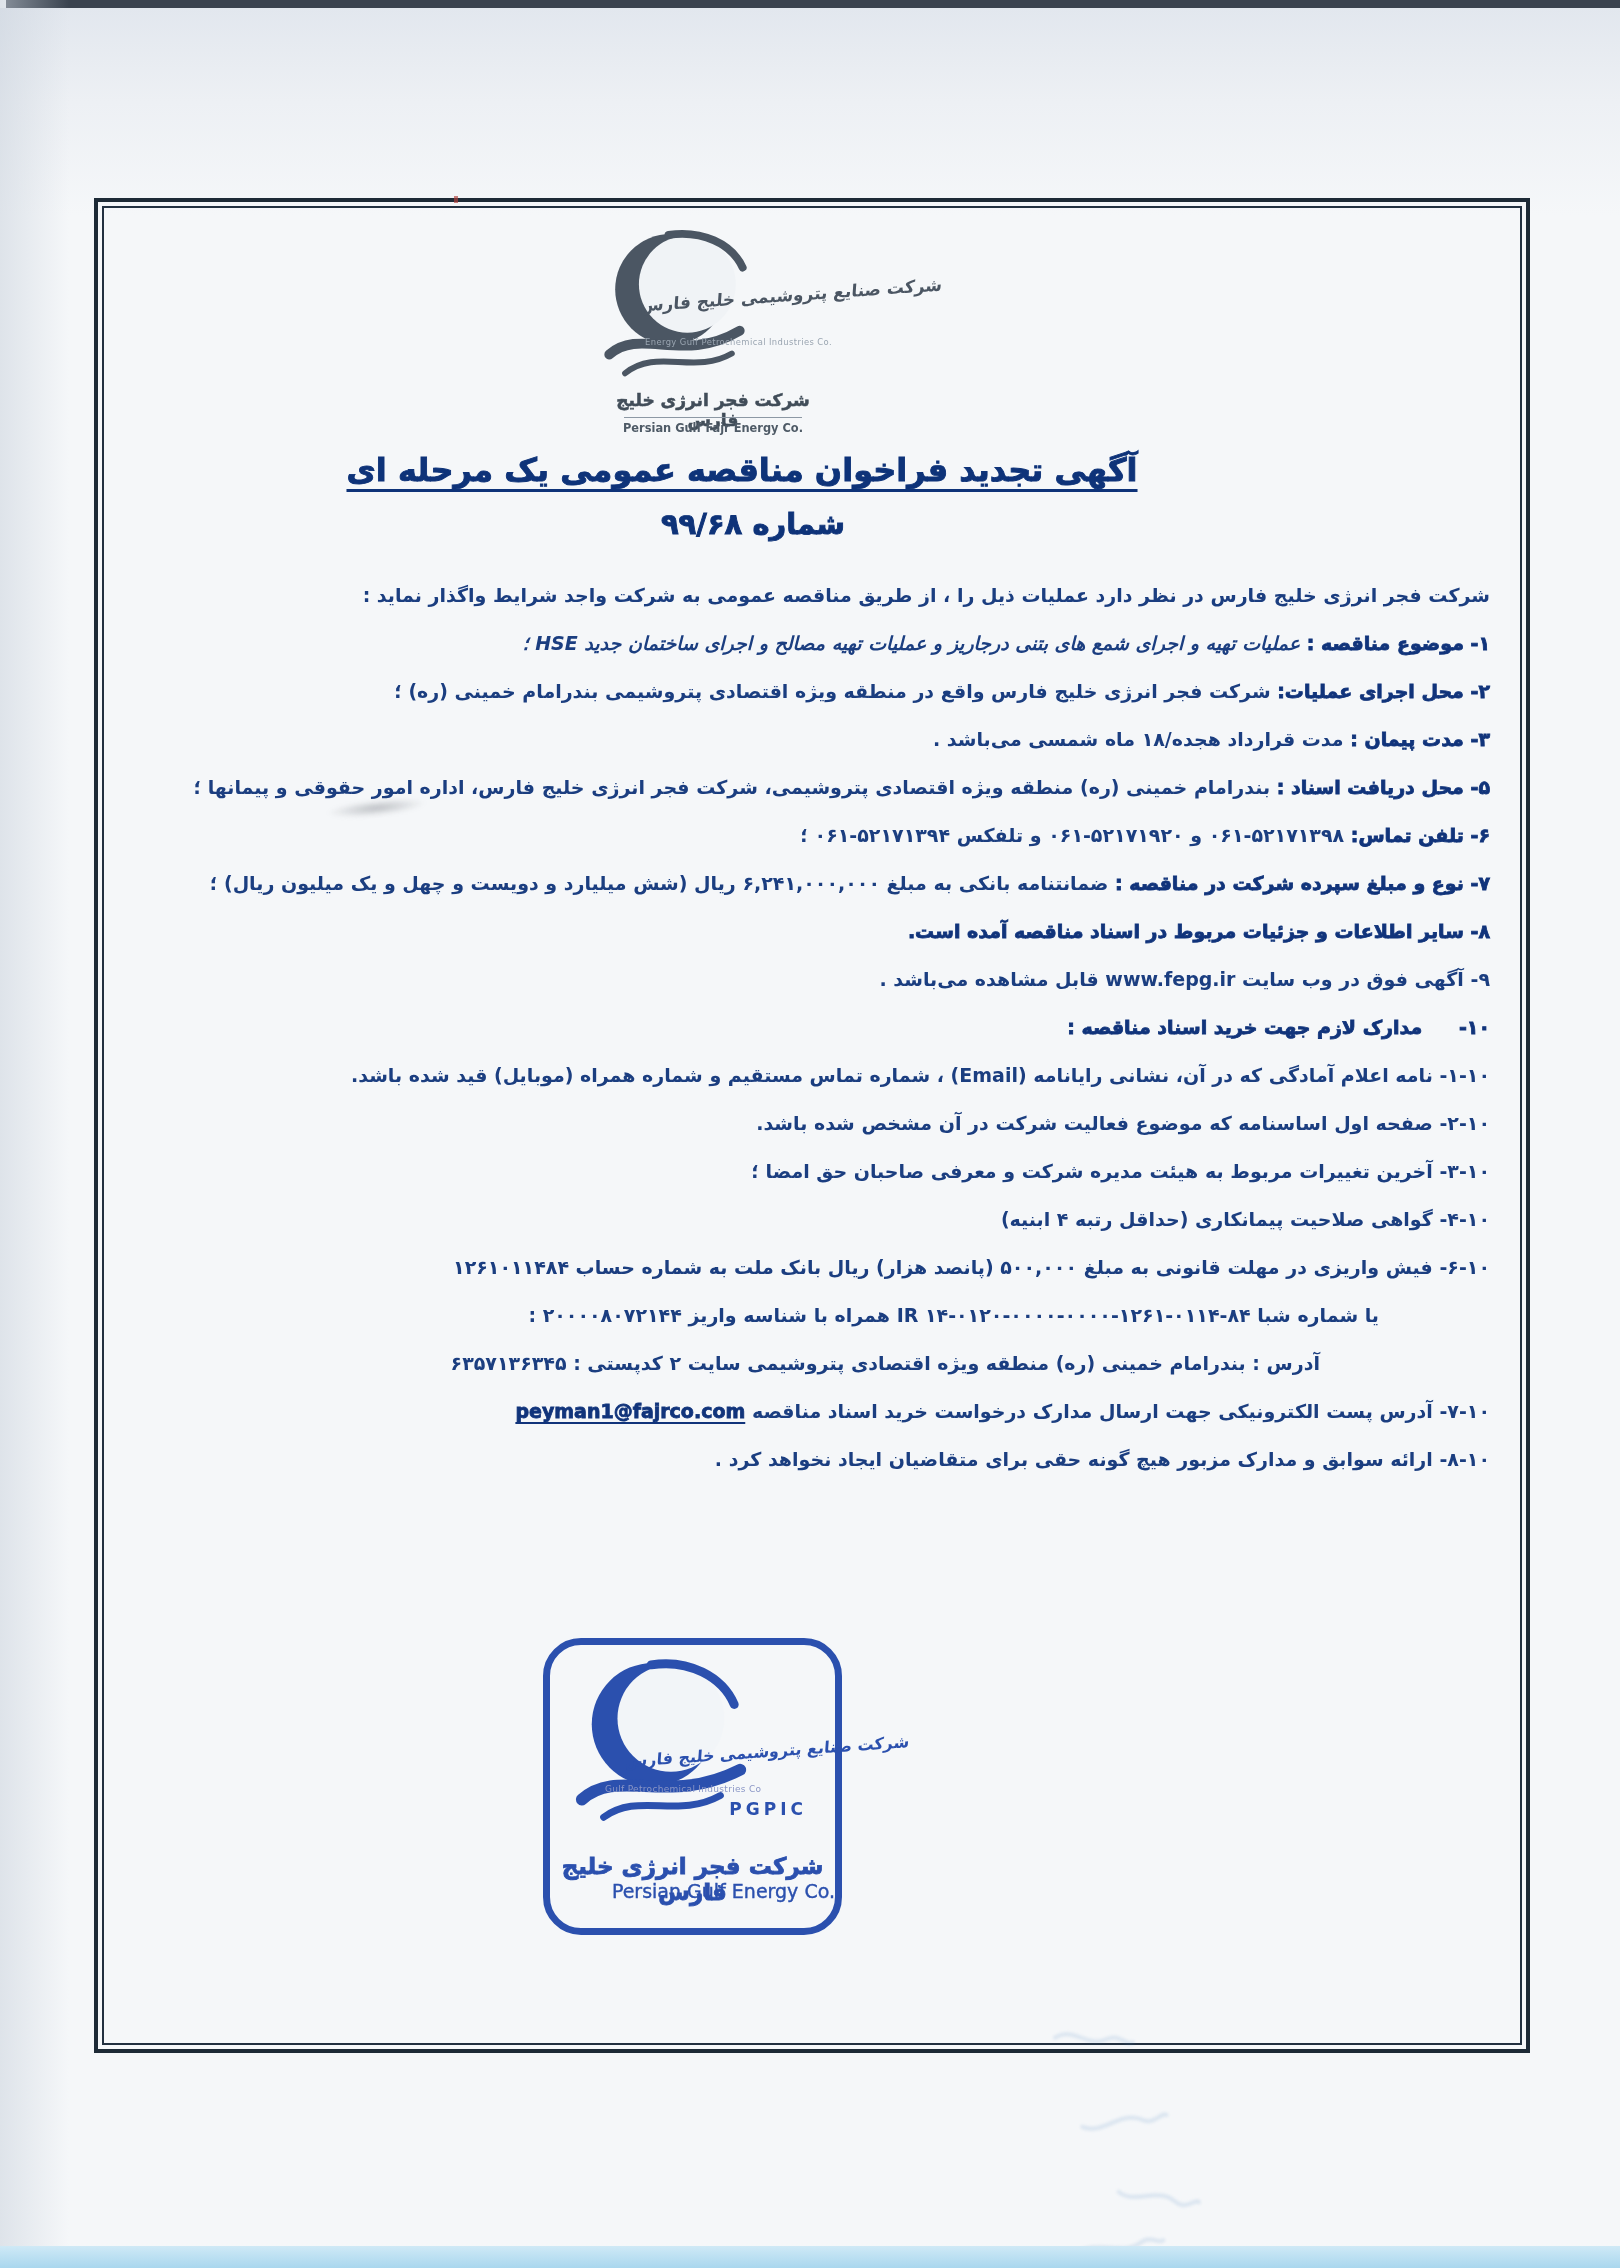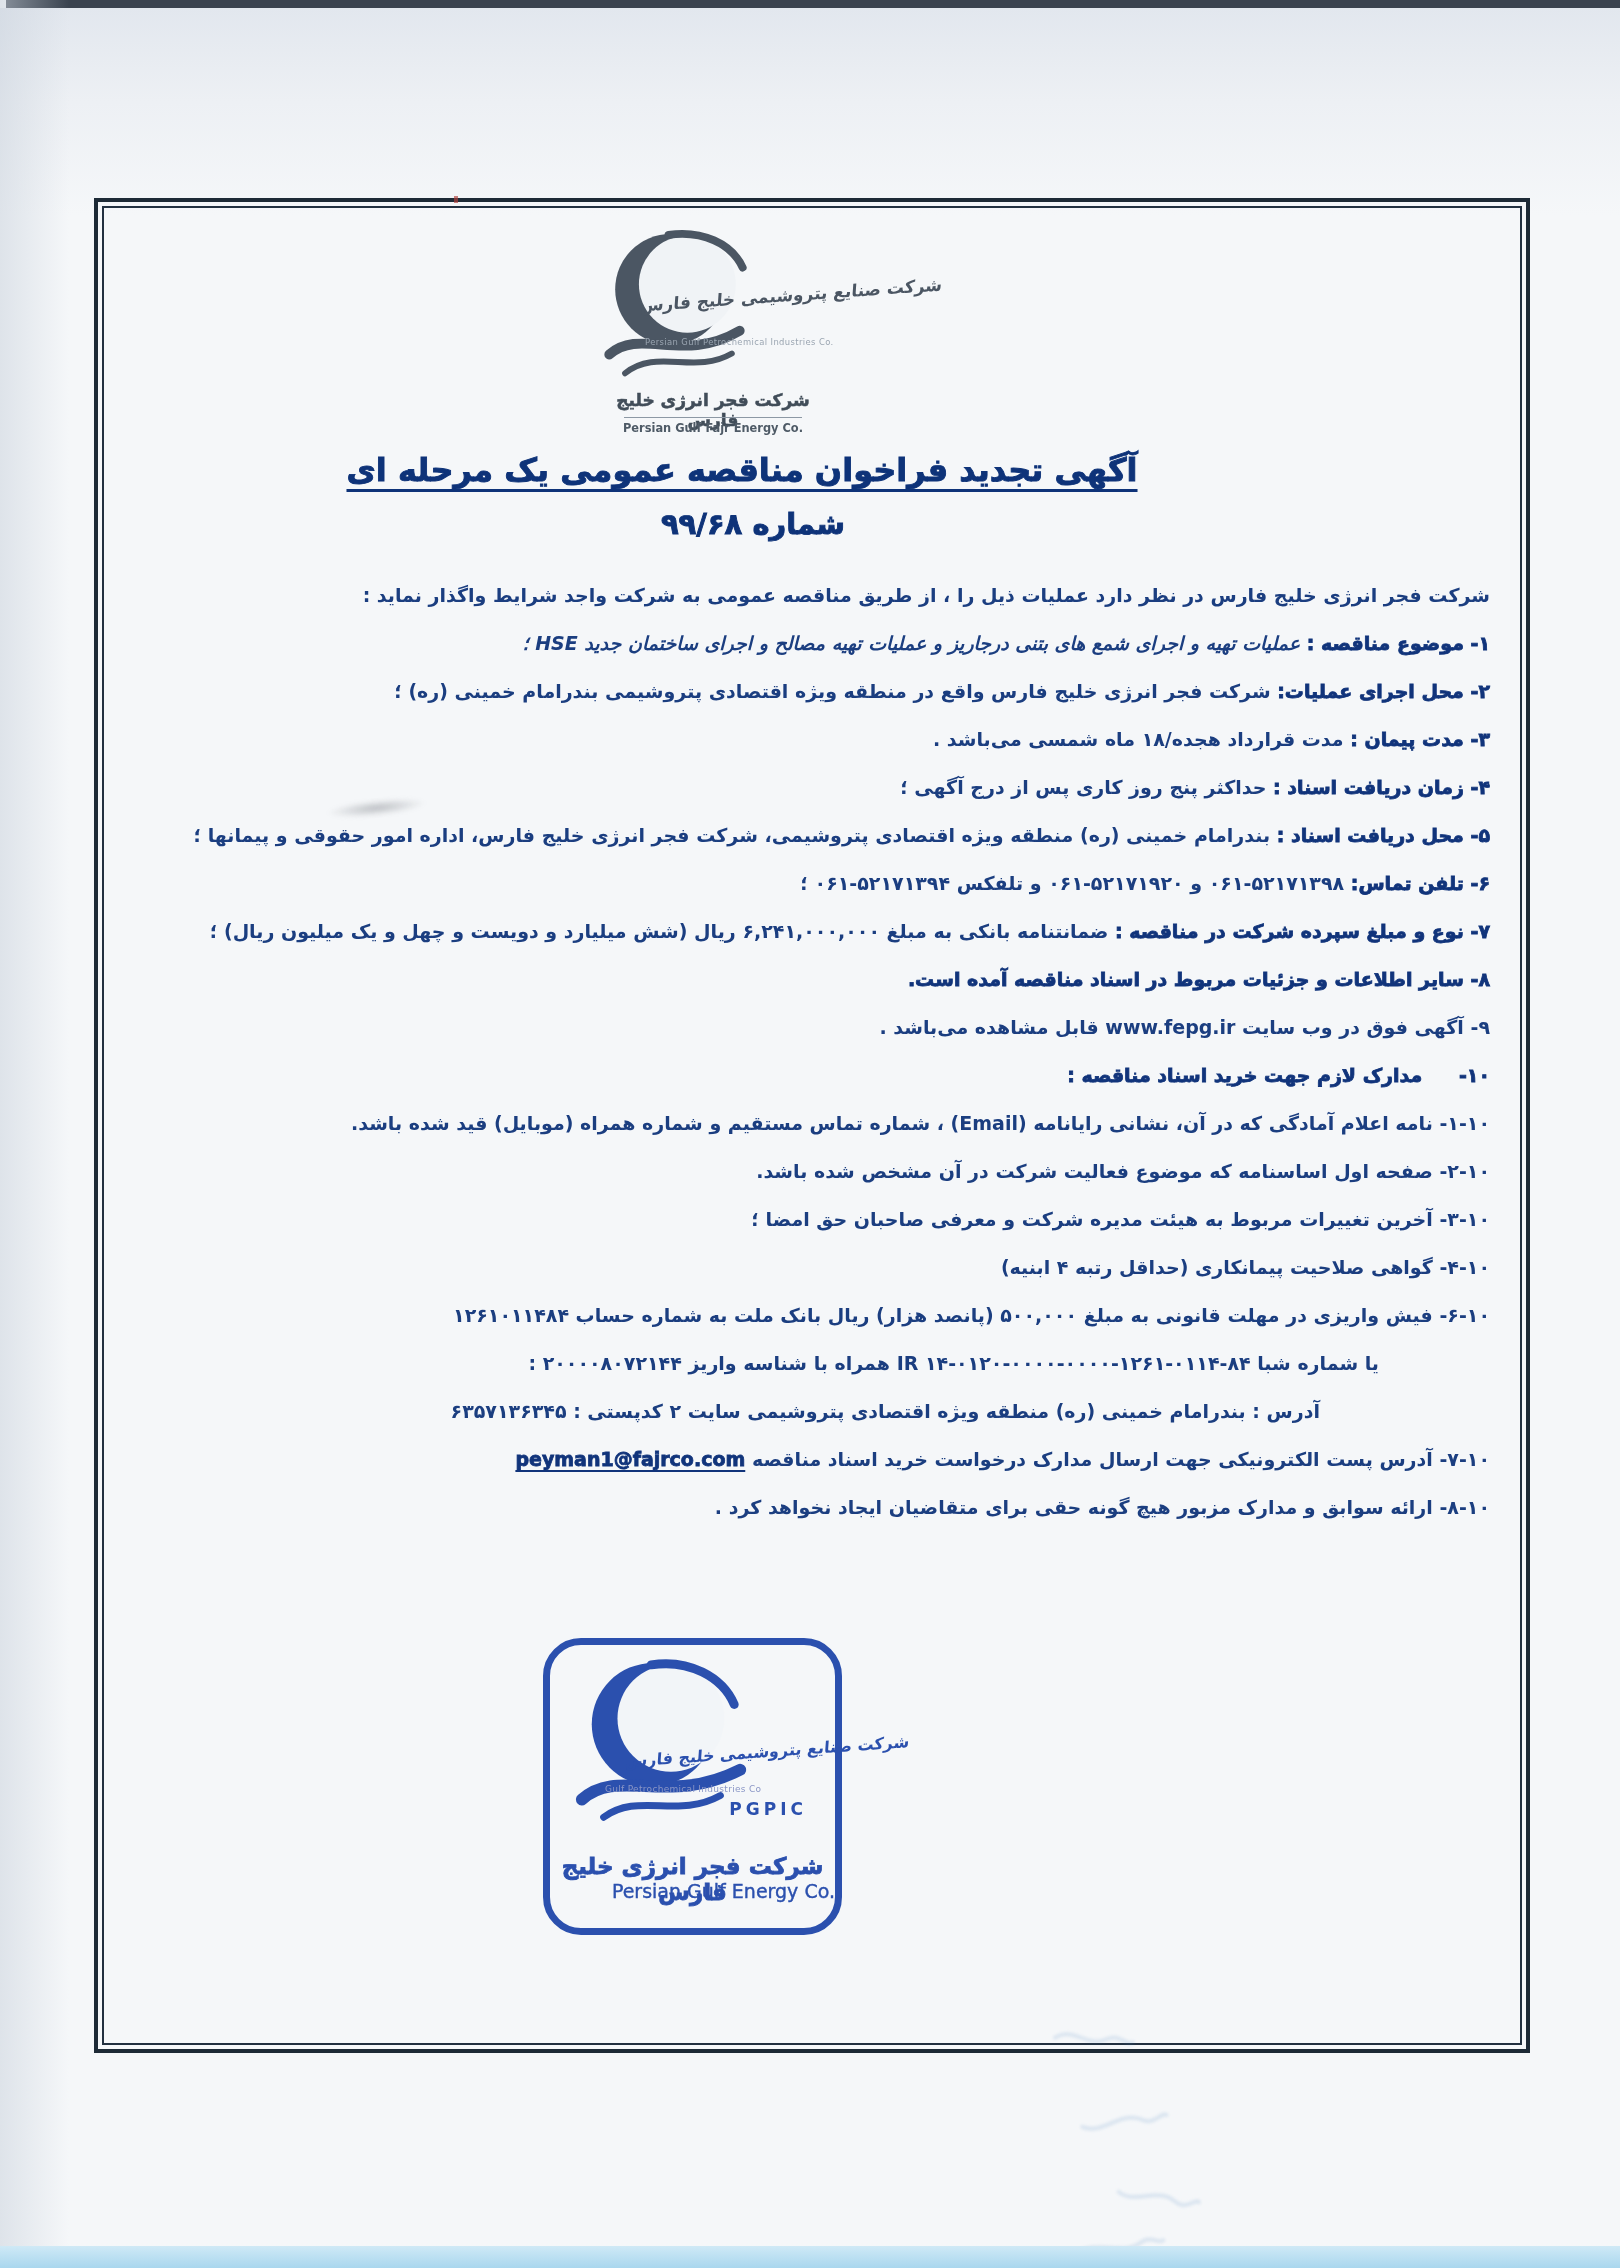--- a/index.html
+++ b/index.html
@@ -90,21 +90,21 @@
 
   <div class="logo-top">
     <svg width="149" height="168" viewBox="0 0 150 170">
       <circle cx="72" cy="62" r="56" fill="#4b5663"></circle>
       <circle cx="89" cy="57" r="49" fill="#f0f3f6"></circle>
       <path d="M70,7 C104,2 134,16 145,40" stroke="#4b5663" stroke-width="8" fill="none" stroke-linecap="round"></path>
       <path d="M10,128 C42,100 84,138 142,104" stroke="#4b5663" stroke-width="10" fill="none" stroke-linecap="round"></path>
       <path d="M26,147 C58,121 96,149 134,127" stroke="#4b5663" stroke-width="6" fill="none" stroke-linecap="round"></path>
     </svg>
     <div class="callig">شرکت صنایع پتروشیمی خلیج فارس</div>
-    <div class="callig-en">Persian Gulf Petrochemical Industries Co.</div>
+    <div class="callig-en">Energy Gulf Petrochemical Industries Co.</div>
     <div class="logo-company-fa">شرکت فجر انرژی خلیج فارس</div>
     <div class="logo-rule"></div>
     <div class="logo-company-en">Persian Gulf Fajr Energy Co.</div>
   </div>
 
   <div class="doc-title">آگهی تجدید فراخوان مناقصه عمومی یک مرحله ای</div>
   <div class="doc-number">شماره ۹۹/۶۸</div>
 
   <div class="doc-body" dir="rtl">
 
@@ -118,24 +118,20 @@
     <div class="line">
       <span class="heavy">۲- محل اجرای عملیات:</span>
       <span>شرکت فجر انرژی خلیج فارس واقع در منطقه ویژه اقتصادی پتروشیمی بندرامام خمینی (ره) ؛</span>
     </div>
 
     <div class="line">
       <span class="heavy">۳- مدت پیمان :</span>
       <span>مدت قرارداد هجده/۱۸ ماه شمسی می‌باشد .</span>
     </div>
 
-    <div class="line">
-      <span class="heavy">۴- زمان دریافت اسناد :</span>
-      <span>حداکثر پنج روز کاری پس از درج آگهی ؛</span>
-    </div>
 
     <div class="line">
       <span class="heavy">۵- محل دریافت اسناد :</span>
       <span>بندرامام خمینی (ره) منطقه ویژه اقتصادی پتروشیمی، شرکت فجر انرژی خلیج فارس، اداره امور حقوقی و پیمانها ؛</span>
     </div>
 
     <div class="line">
       <span class="heavy">۶- تلفن تماس:</span>
       <span dir="ltr">۰۶۱-۵۲۱۷۱۳۹۸</span>
       <span>و</span>

